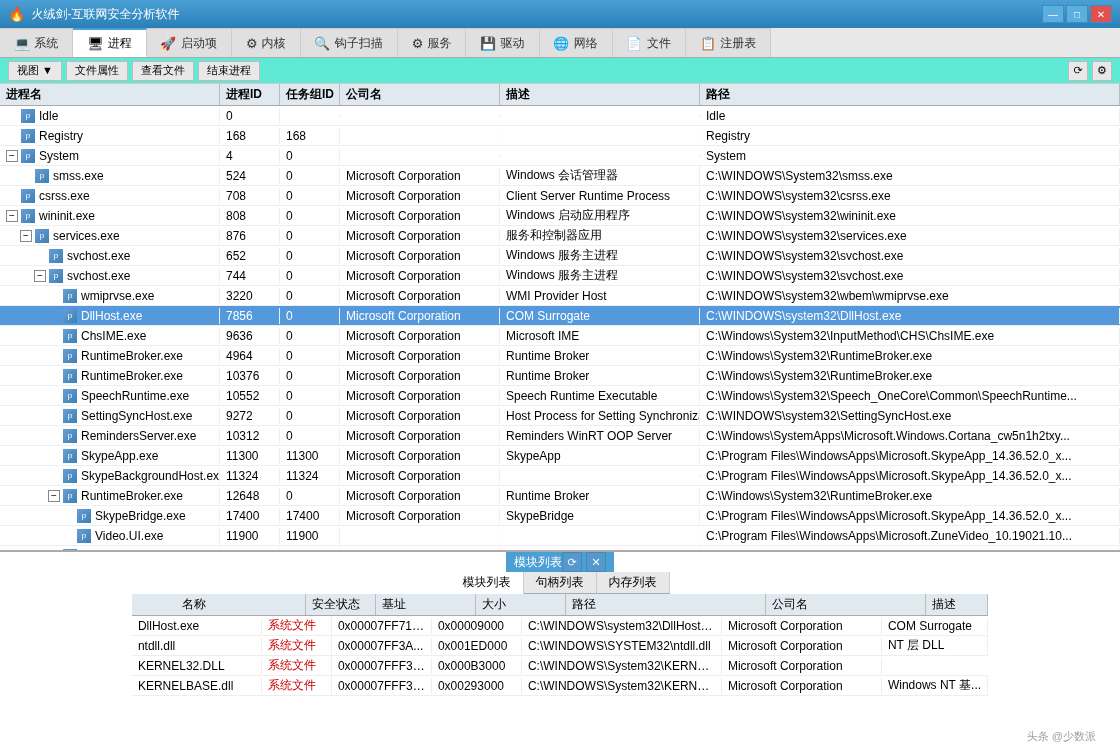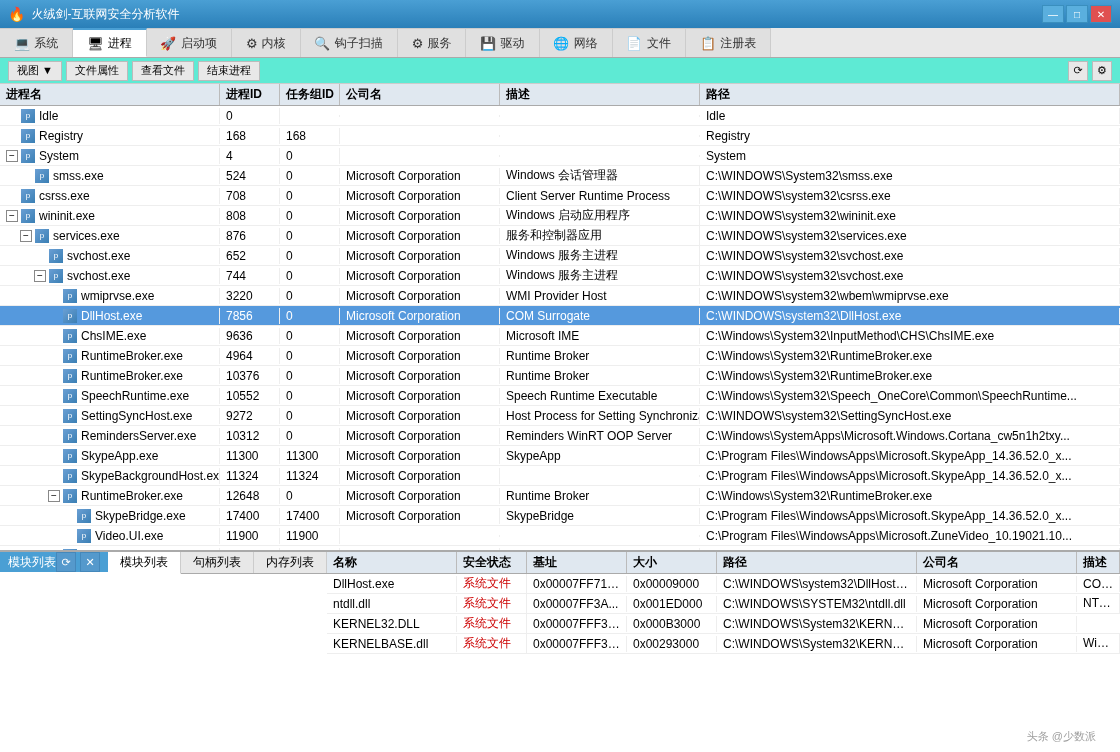--- a/index.html
+++ b/index.html
@@ -171,22 +171,23 @@
       line-height: 10px;
       text-align: center;
       cursor: pointer;
       flex-shrink: 0;
     }
     
     
     .bottom-panel {
       height: 200px;
       display: flex;
-      flex-direction: row;
+      flex-direction: column;
       background: white;
+      align-items: center;
     }
     .bottom-panel-header {
       background: #4a9fd4;
       color: white;
       padding: 2px 8px;
       font-size: 12px;
       display: flex;
       align-items: center;
       justify-content: space-between;
       height: 20px;
@@ -206,23 +207,24 @@
       align-items: center;
     }
     .bottom-tab.active { background: white; border-bottom: 1px solid white; margin-bottom: -1px; }
     
     .module-table { flex: 1; overflow: auto; }
     .module-header {
       display: flex;
       background: #e0e8f0;
       border-bottom: 1px solid #aaa;
       font-size: 12px;
-      font-weight: bold;
+      font-weight: normal;
       position: sticky;
       top: 0;
+      padding-left: 44px;
     }
     .mod-col-header {
       padding: 2px 6px;
       border-right: 1px solid #bbb;
       white-space: nowrap;
     }
     .mod-col-name { width: 130px; }
     .mod-col-status { width: 70px; }
     .mod-col-addr { width: 100px; }
     .mod-col-size { width: 90px; }

